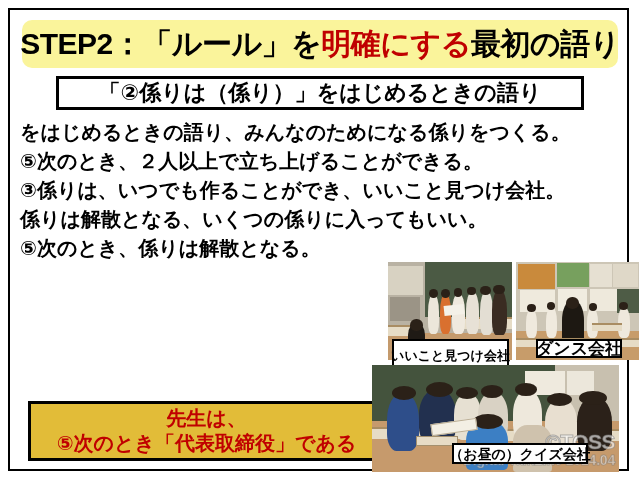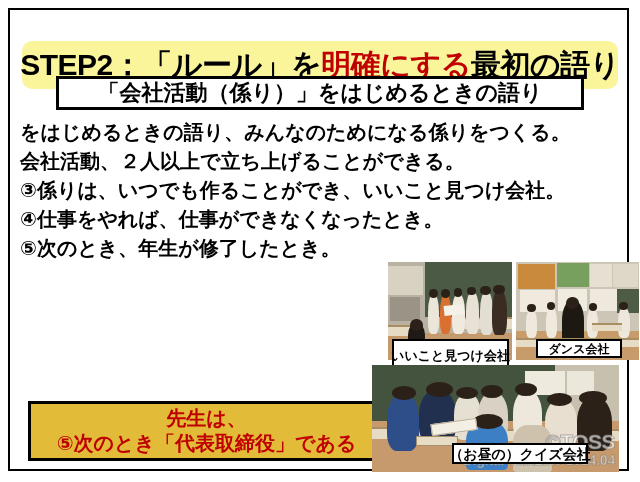--- a/index.html
+++ b/index.html
@@ -25,21 +25,20 @@
 
   
   #title-bar{
     position:absolute;
     left:22px;top:20px;
     width:596px;height:48px;
     background:#faf49b;
     border-radius:10px;
     display:flex;align-items:center;justify-content:center;
     box-sizing:border-box;
-    margin-top:21px;
   }
   #title-text{
     font-size:30px;
     font-weight:bold;
     letter-spacing:-0.5px;
     white-space:nowrap;
     line-height:1;
     color:#000;
   }
   #title-text .red{color:#c00000;}
@@ -130,21 +129,21 @@
     background:#ffffff;
     border:2px solid #000;
     color:#000;
     font-weight:bold;
     line-height:1;
     display:flex;align-items:center;justify-content:center;
     white-space:nowrap;
     box-sizing:border-box;
   }
   #cap-1{left:392px;top:339px;width:117px;height:33px;font-size:13px;}
-  #cap-2{left:536px;top:339px;width:86px;height:19px;font-size:12px;}
+  #cap-2{left:536px;top:339px;width:86px;height:19px;font-size:17px;}
   #cap-3{left:452px;top:443px;width:136px;height:21px;font-size:14px;}
 
   
   #watermark{
     position:absolute;
     right:4px;bottom:4px;
     text-align:right;
     pointer-events:none;
     line-height:1.05;
   }
@@ -168,29 +167,29 @@
 
   <div id="frame"></div>
 
   <div id="title-bar">
     <div id="title-text">
       <span>STEP2：「ルール」を</span><span class="red">明確にする</span><span>最初の語り</span>
     </div>
   </div>
 
   <div id="subhead-box">
-    <div id="subhead-text">「会社活動（係り）」をはじめるときの語り</div>
+    <div id="subhead-text">「②係りは（係り）」をはじめるときの語り</div>
   </div>
 
   <div id="body-list">
     <div class="rule-line">をはじめるときの語り、みんなのためになる係りをつくる。</div>
-    <div class="rule-line">会社活動、２人以上で立ち上げることができる。</div>
+    <div class="rule-line">⑤次のとき、２人以上で立ち上げることができる。</div>
     <div class="rule-line">③係りは、いつでも作ることができ、いいこと見つけ会社。</div>
-    <div class="rule-line">④仕事をやれば、仕事ができなくなったとき。</div>
-    <div class="rule-line">⑤次のとき、年生が修了したとき。</div>
+    <div class="rule-line">係りは解散となる、いくつの係りに入ってもいい。</div>
+    <div class="rule-line">⑤次のとき、係りは解散となる。</div>
   </div>
 
   <div id="callout">
     <div class="callout-line">先生は、</div>
     <div class="callout-line">⑤次のとき「代表取締役」である</div>
   </div>
 
   <div class="photo" id="photo-1">
     <div class="scene">
       <div class="wall" style="left:0;top:0;width:100%;height:100%;background:#b9b2a3;"></div>

